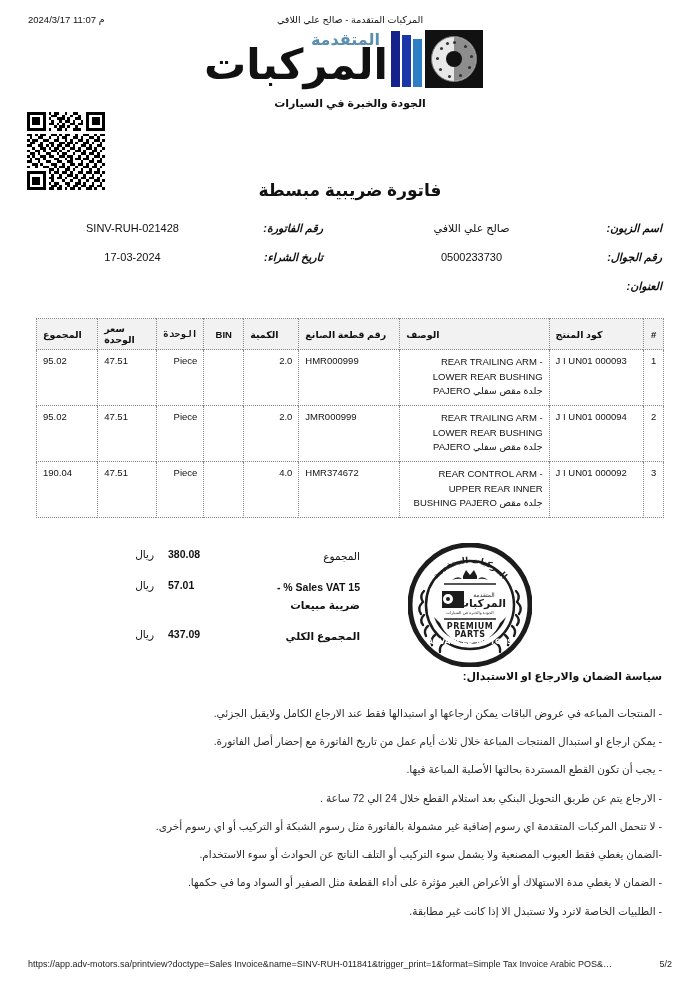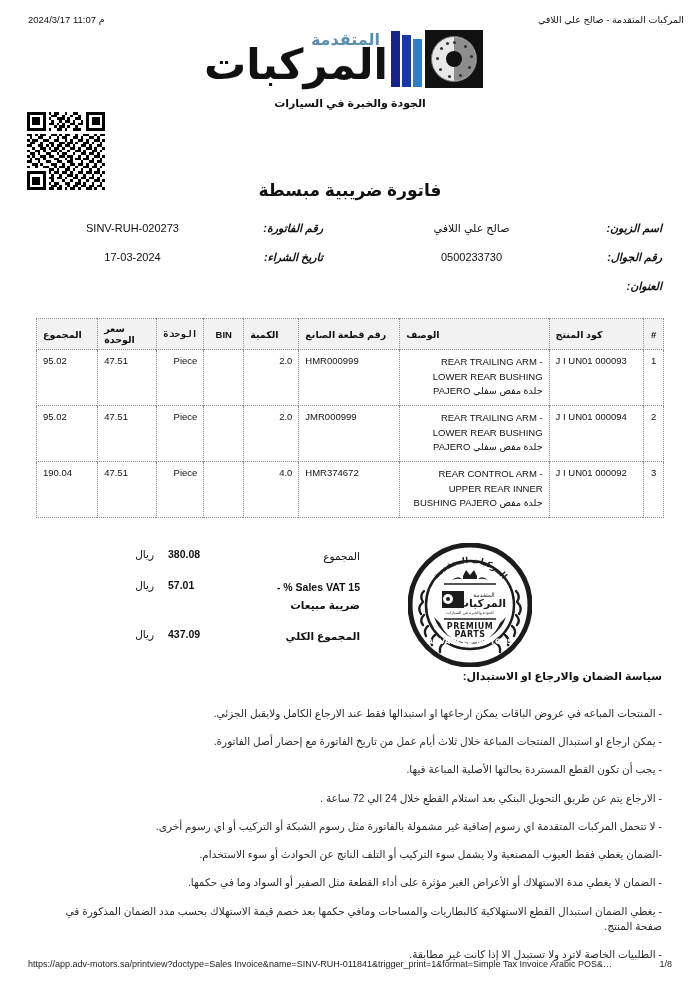--- a/index.html
+++ b/index.html
@@ -24,22 +24,22 @@
   .print-date {
     position: absolute;
     left: 28px; top: 0;
     font-size: 9.5px;
     color: #111;
     direction: ltr;
     white-space: nowrap;
   }
   .print-title {
     position: absolute;
-    left: 0; right: 16px; top: 0;
-    text-align: right;
+    left: 0; right: 0; top: 0;
+    text-align: center;
     font-size: 9.5px;
     color: #111;
   }
 
   
   .logo-wrap {
     position: absolute;
     top: 28px; left: 50%;
     transform: translateX(-50%);
     width: 300px; height: 82px;
@@ -601,21 +601,21 @@
       <span class="meta-value">0500233730</span>
     </div>
     <div class="meta-row">
       <span class="meta-label">العنوان:</span>
       <span class="meta-value ar"></span>
     </div>
   </div>
   <div class="meta-col left">
     <div class="meta-row">
       <span class="meta-label">رقم الفاتورة:</span>
-      <span class="meta-value">SINV-RUH-020273</span>
+      <span class="meta-value">SINV-RUH-021428</span>
     </div>
     <div class="meta-row">
       <span class="meta-label">تاريخ الشراء:</span>
       <span class="meta-value">17-03-2024</span>
     </div>
   </div>
 </div>
 
 <table class="tbl">
   <thead>
@@ -740,20 +740,19 @@
 
 <div class="policy-title">سياسة الضمان والارجاع او الاستبدال:</div>
 <div class="policy-list">
   <div class="policy-item">- المنتجات المباعه في عروض الباقات يمكن ارجاعها او استبدالها فقط عند الارجاع الكامل ولايقبل الجزئي.</div>
   <div class="policy-item">- يمكن ارجاع او استبدال المنتجات المباعة خلال ثلاث أيام عمل من تاريخ الفاتورة مع إحضار أصل الفاتورة.</div>
   <div class="policy-item">- يجب أن تكون القطع المستردة بحالتها الأصلية المباعة فيها.</div>
   <div class="policy-item">- الارجاع يتم عن طريق التحويل البنكي بعد استلام القطع خلال 24 الي 72 ساعة .</div>
   <div class="policy-item">- لا تتحمل المركبات المتقدمة اي رسوم إضافية غير مشمولة بالفاتورة مثل رسوم الشبكة أو التركيب أو اي رسوم أخرى.</div>
   <div class="policy-item">-الضمان يغطي فقط العيوب المصنعية ولا يشمل سوء التركيب أو التلف الناتج عن الحوادث أو سوء الاستخدام.</div>
   <div class="policy-item">- الضمان لا يغطي مدة الاستهلاك أو الأعراض الغير مؤثرة على أداء القطعة مثل الصفير أو السواد وما في حكمها.</div>
-  <div class="policy-item">- يغطي الضمان استبدال القطع الاستهلاكية كالبطاريات والمساحات ومافي حكمها بعد خصم قيمة الاستهلاك بحسب مدد الضمان المذكورة في صفحة المنتج.</div>
   <div class="policy-item">- الطلبيات الخاصة لاترد ولا تستبدل الا إذا كانت غير مطابقة.</div>
 </div>
 
 <div class="footer">
   <div class="footer-url">https://app.adv-motors.sa/printview?doctype=Sales Invoice&amp;name=SINV-RUH-011841&amp;trigger_print=1&amp;format=Simple Tax Invoice Arabic POS&amp;…</div>
-  <div class="footer-page">1/8</div>
+  <div class="footer-page">5/2</div>
 </div>
 
 </body></html>

